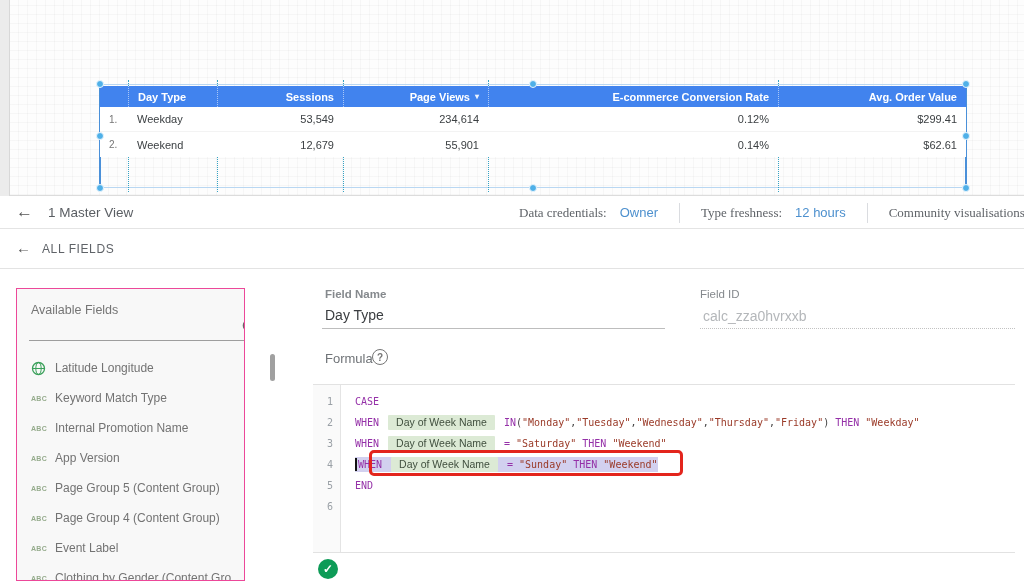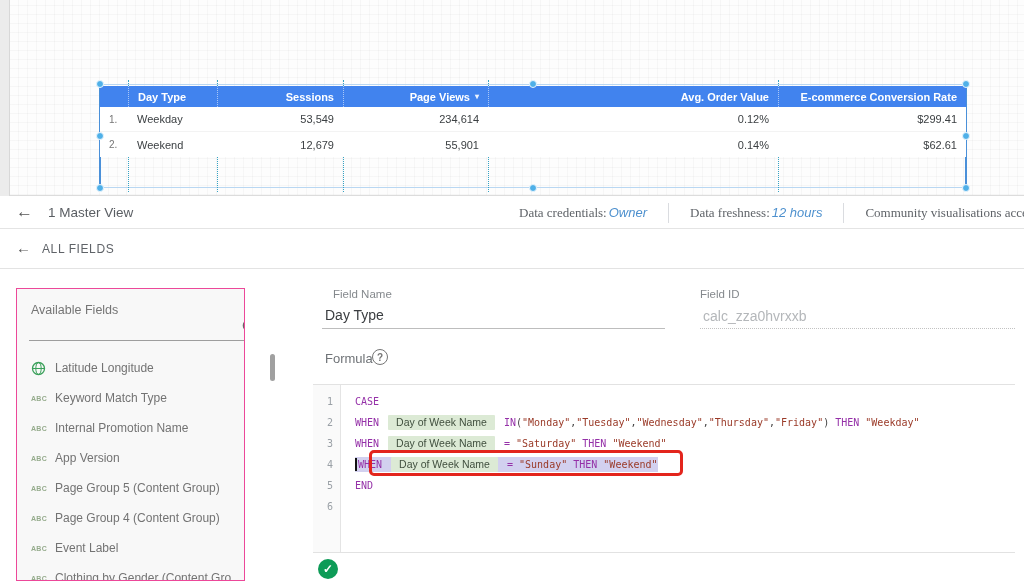--- a/index.html
+++ b/index.html
@@ -40,21 +40,21 @@
 
   
   .bar1 { position:absolute; left:0; top:196px; width:1024px; height:33px; background:#fff;
           border-bottom:1px solid #e4e4e4; overflow:hidden; }
   .back-arrow { position:absolute; font-size:17px; color:#555; cursor:pointer; }
   .bar1 .back-arrow { left:16px; top:6px; }
   .bar1-title { position:absolute; left:48px; top:9px; font-size:13.5px; color:#5a5e63; }
   .status-group { position:absolute; left:519px; top:0; height:33px; display:flex; align-items:center; }
   .status-item { display:flex; align-items:center; font-size:13px; white-space:nowrap; }
   .status-label { color:#5f6368;font-family:Liberation Serif, serif; }
-  .status-value { color:#4d90ce; margin-left:2px;font-style:italic; }
+  .status-value { color:#4d90ce; margin-left:13px; }
   .status-div { width:1px; height:20px; background:#dadce0; margin:0 21px; }
 
   .bar2 { position:absolute; left:0; top:229px; width:1024px; height:40px; background:#fff;
           border-bottom:1px solid #e3e3e3; }
   .bar2 .back-arrow { left:16px; top:10px; font-size:15px; }
   .bar2-title { position:absolute; left:42px; top:13px; font-size:12px; color:#5f6368; letter-spacing:0.6px; }
 
   
   .fields-panel { position:absolute; left:16px; top:288px; width:229px; height:293px;
     background:#f8f8f8; border:1px solid #ec4899; overflow:hidden; }
@@ -66,21 +66,21 @@
     white-space:nowrap; cursor:pointer; }
   .field-icon { width:24px; flex:0 0 24px; display:flex; align-items:center; color:#8fac85; }
   .abc-glyph { font-size:7px; font-weight:bold; letter-spacing:0.3px; color:#95ab8c; }
   .field-label { font-size:12px; color:#737373; }
   .list-thumb { position:absolute; left:270px; top:354px; width:5px; height:27px;
     border-radius:3px; background:#a0a0a0; cursor:pointer; }
 
   
   .fl { position:absolute; font-size:11.5px; color:#85898d; }
   .fv { position:absolute; font-size:14px; color:#3a3d40; }
-  .fn-label { left:333px; top:288px; }
+  .fn-label { left:325px; top:288px;font-weight:bold; }
   .fn-value { left:325px; top:307px; }
   .fn-line { position:absolute; left:322px; top:328px; width:343px; border-bottom:1px solid #bdbdbd; }
   .fid-label { left:700px; top:288px; }
   .fid-value { left:703px; top:308px; color:#b4b7ba; }
   .fid-line { position:absolute; left:700px; top:328px; width:315px; border-bottom:1px dotted #c2c2c2; }
   .formula-label { position:absolute; left:325px; top:351px; font-size:13px; color:#6f7377; }
   .help-icon { position:absolute; left:372px; top:349px; width:16px; height:16px; border:1.4px solid #757575;
     border-radius:50%; color:#757575; font-size:10px; font-weight:bold; display:flex;
     align-items:center; justify-content:center; cursor:pointer; }
 
@@ -134,24 +134,24 @@
             <span>Day Type</span>
           </div>
           <div class="cell al-r">
             <span>Sessions</span>
           </div>
           <div class="cell al-r">
             <span>Page Views</span>
             <span class="sort-arrow">▾</span>
           </div>
           <div class="cell al-r">
+            <span>E-commerce Conversion Rate</span>
+          </div>
+          <div class="cell al-r">
             <span>Avg. Order Value</span>
-          </div>
-          <div class="cell al-r">
-            <span>E-commerce Conversion Rate</span>
           </div>
         </div>
       <div id="tbl-body">
           <div class="tbl-row tbl-body-row">
             <div class="cell rownum">1.</div>
             <div class="cell">Weekday</div>
             <div class="cell al-r">53,549</div>
             <div class="cell al-r">234,614</div>
             <div class="cell al-r">0.12%</div>
             <div class="cell al-r">$299.41</div>
@@ -183,21 +183,21 @@
 <div class="bar1">
   <span class="back-arrow">←</span>
   <span class="bar1-title">1 Master View</span>
   <div class="status-group" id="status-group">
       <div class="status-item">
         <span class="status-label">Data credentials:</span>
         <span class="status-value">Owner</span>
       </div>
       <div class="status-div"></div>
       <div class="status-item">
-        <span class="status-label">Data freshness:</span>
+        <span class="status-label">Type freshness:</span>
         <span class="status-value">12 hours</span>
       </div>
       <div class="status-div"></div>
       <div class="status-item">
         <span class="status-label">Community visualisations access:</span>
       </div>
     </div>
 </div>
 
 <div class="bar2">

